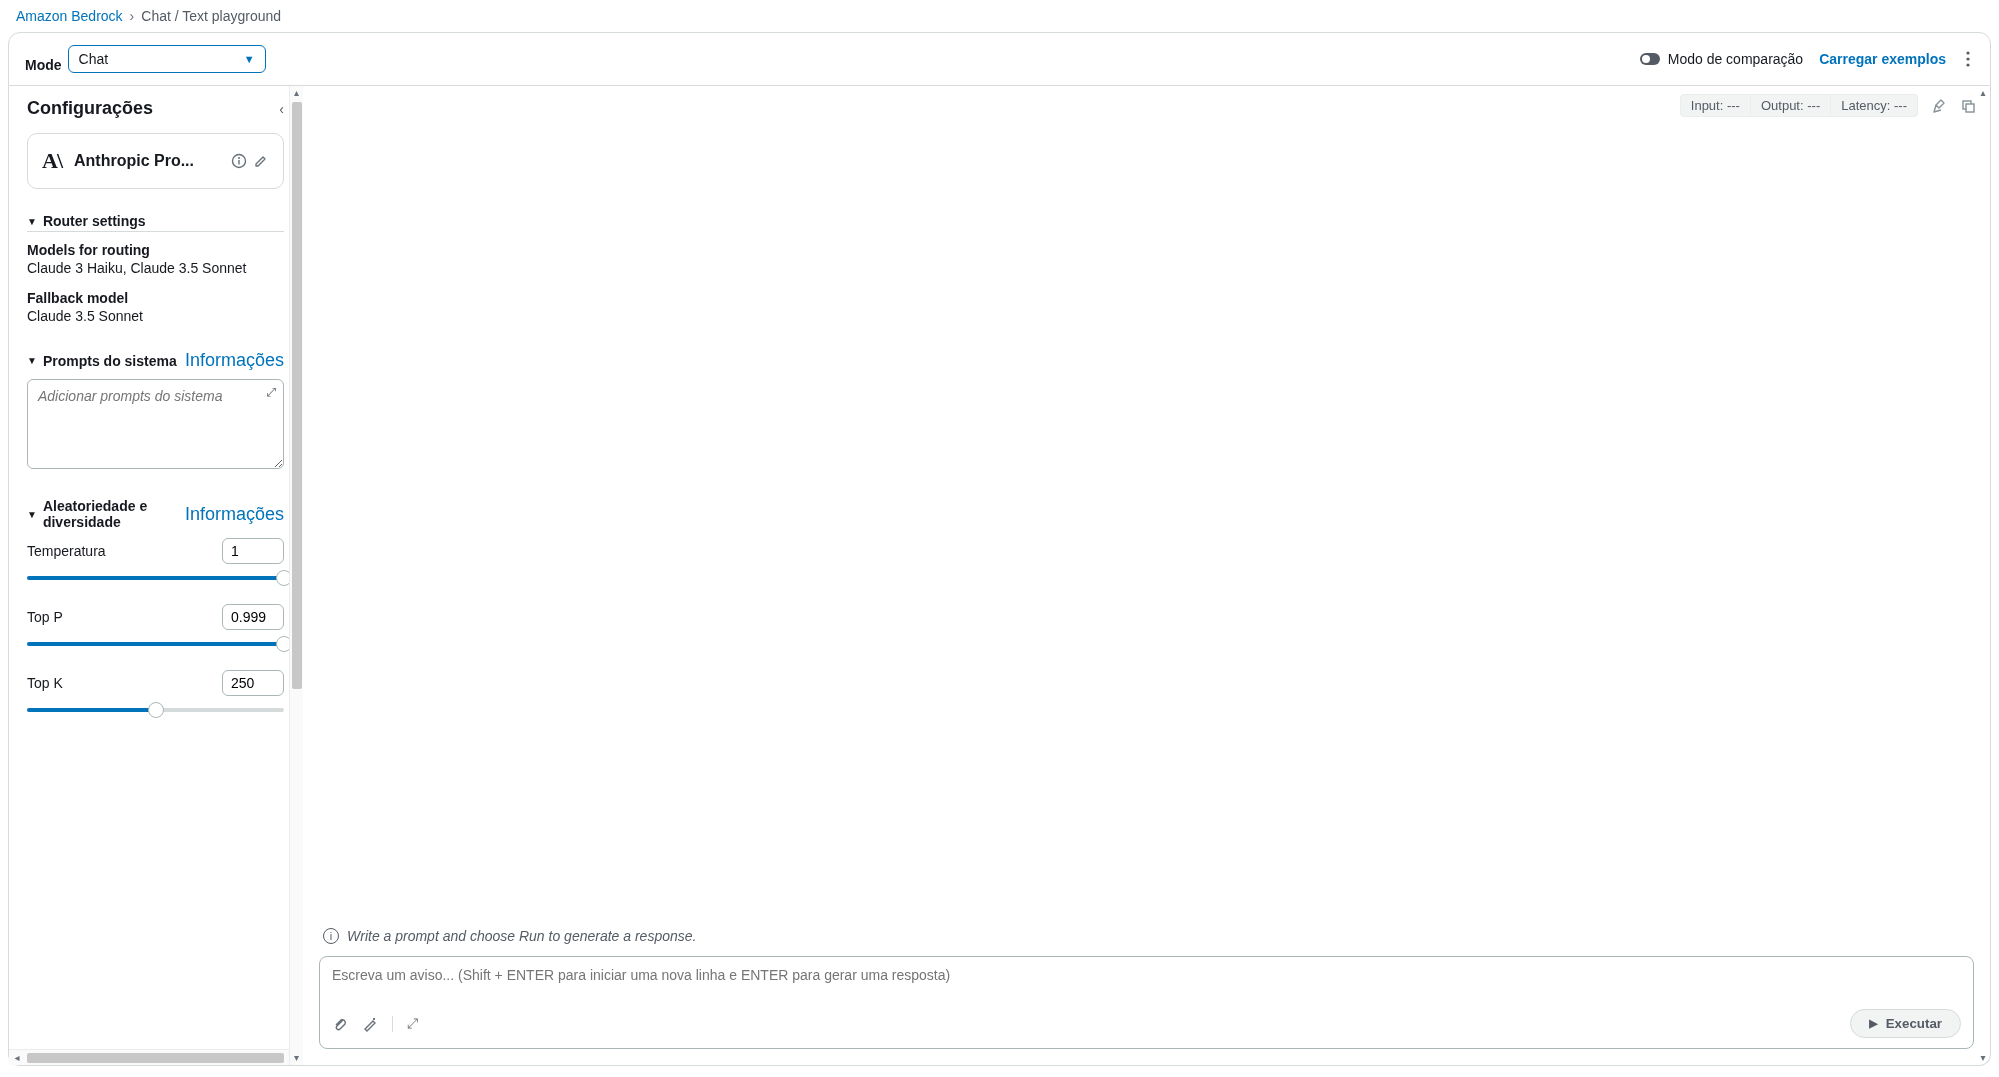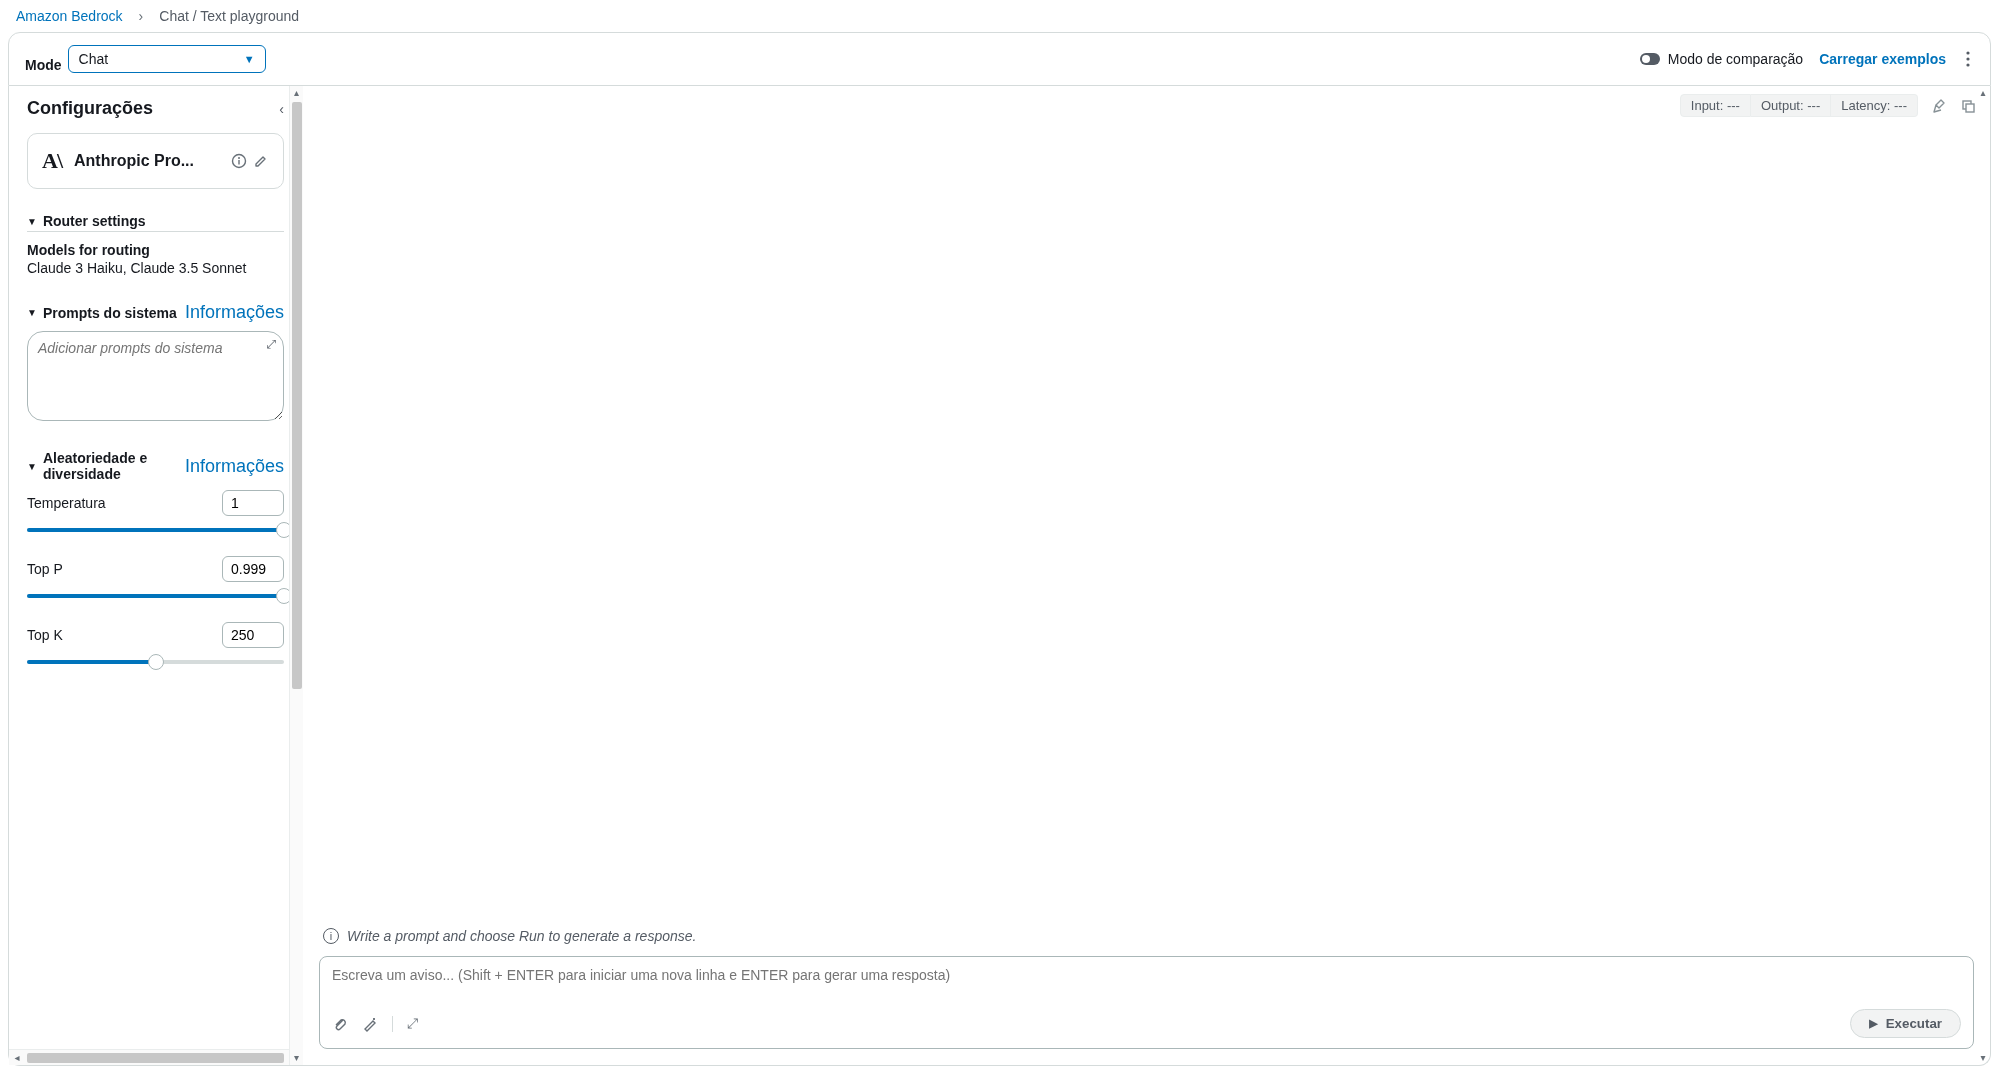--- a/index.html
+++ b/index.html
@@ -1,19 +1,19 @@
 <!DOCTYPE html>
 <html><head>
 <meta charset="utf-8">
 <style>
 * { box-sizing: border-box; margin: 0; padding: 0; }
 body { font-family: "Amazon Ember", "Helvetica Neue", Arial, sans-serif; font-size: 14px; color: #16191f; background: #fff; }
 a { color: #0073bb; text-decoration: none; }
 
-.breadcrumb { padding: 8px 16px; display: flex; align-items: center; gap: 16px; font-size: 14px; }
+.breadcrumb { padding: 8px 16px; display: flex; align-items: center; gap: 7px; font-size: 14px; }
 .breadcrumb .sep { color: #687078; }
 .breadcrumb .current { color: #545b64; }
 
 .topbar { border: 1px solid #d5dbdb; border-left: none; border-right: none; margin: 0 8px; border-radius: 12px 12px 0 0; border: 1px solid #d5dbdb; padding: 12px 16px; display: flex; align-items: center; justify-content: space-between; }
 .topbar-left { display: flex; align-items: flex-end; gap: 6px; }
 .mode-label { font-weight: 700; }
 .mode-select { position: relative; min-width: 198px; border: 1px solid #0073bb; border-radius: 6px; padding: 5px 32px 5px 10px; background: #fff; cursor: pointer; }
 .mode-select .caret { position: absolute; right: 10px; top: 50%; transform: translateY(-50%); color: #0073bb; font-size: 11px; }
 .topbar-right { display: flex; align-items: center; gap: 16px; }
 .toggle { width: 20px; height: 12px; border-radius: 999px; background: #545b64; position: relative; display: inline-block; }
@@ -41,21 +41,21 @@
 .section-head.noline { border-bottom: none; margin-bottom: 6px; }
 .section-title { display: flex; align-items: center; gap: 6px; font-weight: 700; }
 .section-title .tri { font-size: 10px; }
 .info-link { color: #0073bb; font-size: 18px; cursor: pointer; }
 
 .field { margin-bottom: 14px; }
 .field-label { font-weight: 700; margin-bottom: 2px; }
 .field-value { color: #16191f; }
 .dotted { border-bottom: 1px dotted #687078; display: inline-block; }
 
-.system-textarea { width: 100%; height: 90px; border: 1px solid #aab7b8; border-radius: 16px; padding: 8px 28px 8px 10px; font-style: italic; color: #15803d; resize: both; position: relative; font-family: inherit; font-size: 14px; }
+.system-textarea { width: 100%; height: 90px; border: 1px solid #aab7b8; border-radius: 6px; padding: 8px 28px 8px 10px; font-style: italic; color: #15803d; resize: both; position: relative; font-family: inherit; font-size: 14px; }
 .textarea-wrap { position: relative; }
 .expand-icon { position: absolute; top: 6px; right: 8px; color: #545b64; cursor: pointer; font-size: 12px; }
 
 .param-row { display: flex; align-items: center; justify-content: space-between; margin-bottom: 6px; }
 .param-input { width: 62px; border: 1px solid #aab7b8; border-radius: 6px; padding: 4px 8px; text-align: left; font-size: 14px; }
 .slider { position: relative; height: 16px; margin-bottom: 18px; }
 .slider .track-bg { position: absolute; left: 0; right: 0; top: 50%; height: 4px; background: #d5dbdb; border-radius: 2px; transform: translateY(-50%); }
 .slider .track-fill { position: absolute; left: 0; top: 50%; height: 4px; background: #0073bb; border-radius: 2px; transform: translateY(-50%); }
 .slider .thumb { position: absolute; top: 50%; width: 16px; height: 16px; background: #fff; border: 1px solid #aab7b8; border-radius: 50%; transform: translate(-50%, -50%); }
 
@@ -159,20 +159,24 @@
         <div class="section-head">
           <div class="section-title">
             <span class="tri">▼</span>
             <span>Router settings</span>
           </div>
         </div>
         <div class="field">
           <div class="field-label">Models for routing</div>
           <div class="field-value">Claude 3 Haiku, Claude 3.5 Sonnet</div>
         </div>
+        <div class="field">
+          <div class="field-label">Fallback model</div>
+          <div class="field-value">Claude 3.5 Sonnet</div>
+        </div>
       </div>
 
       <div class="section">
         <div class="section-head noline">
           <div class="section-title">
             <span class="tri">▼</span>
             <span>Prompts do sistema</span>
           </div>
           <span class="info-link">Informações</span>
         </div>

